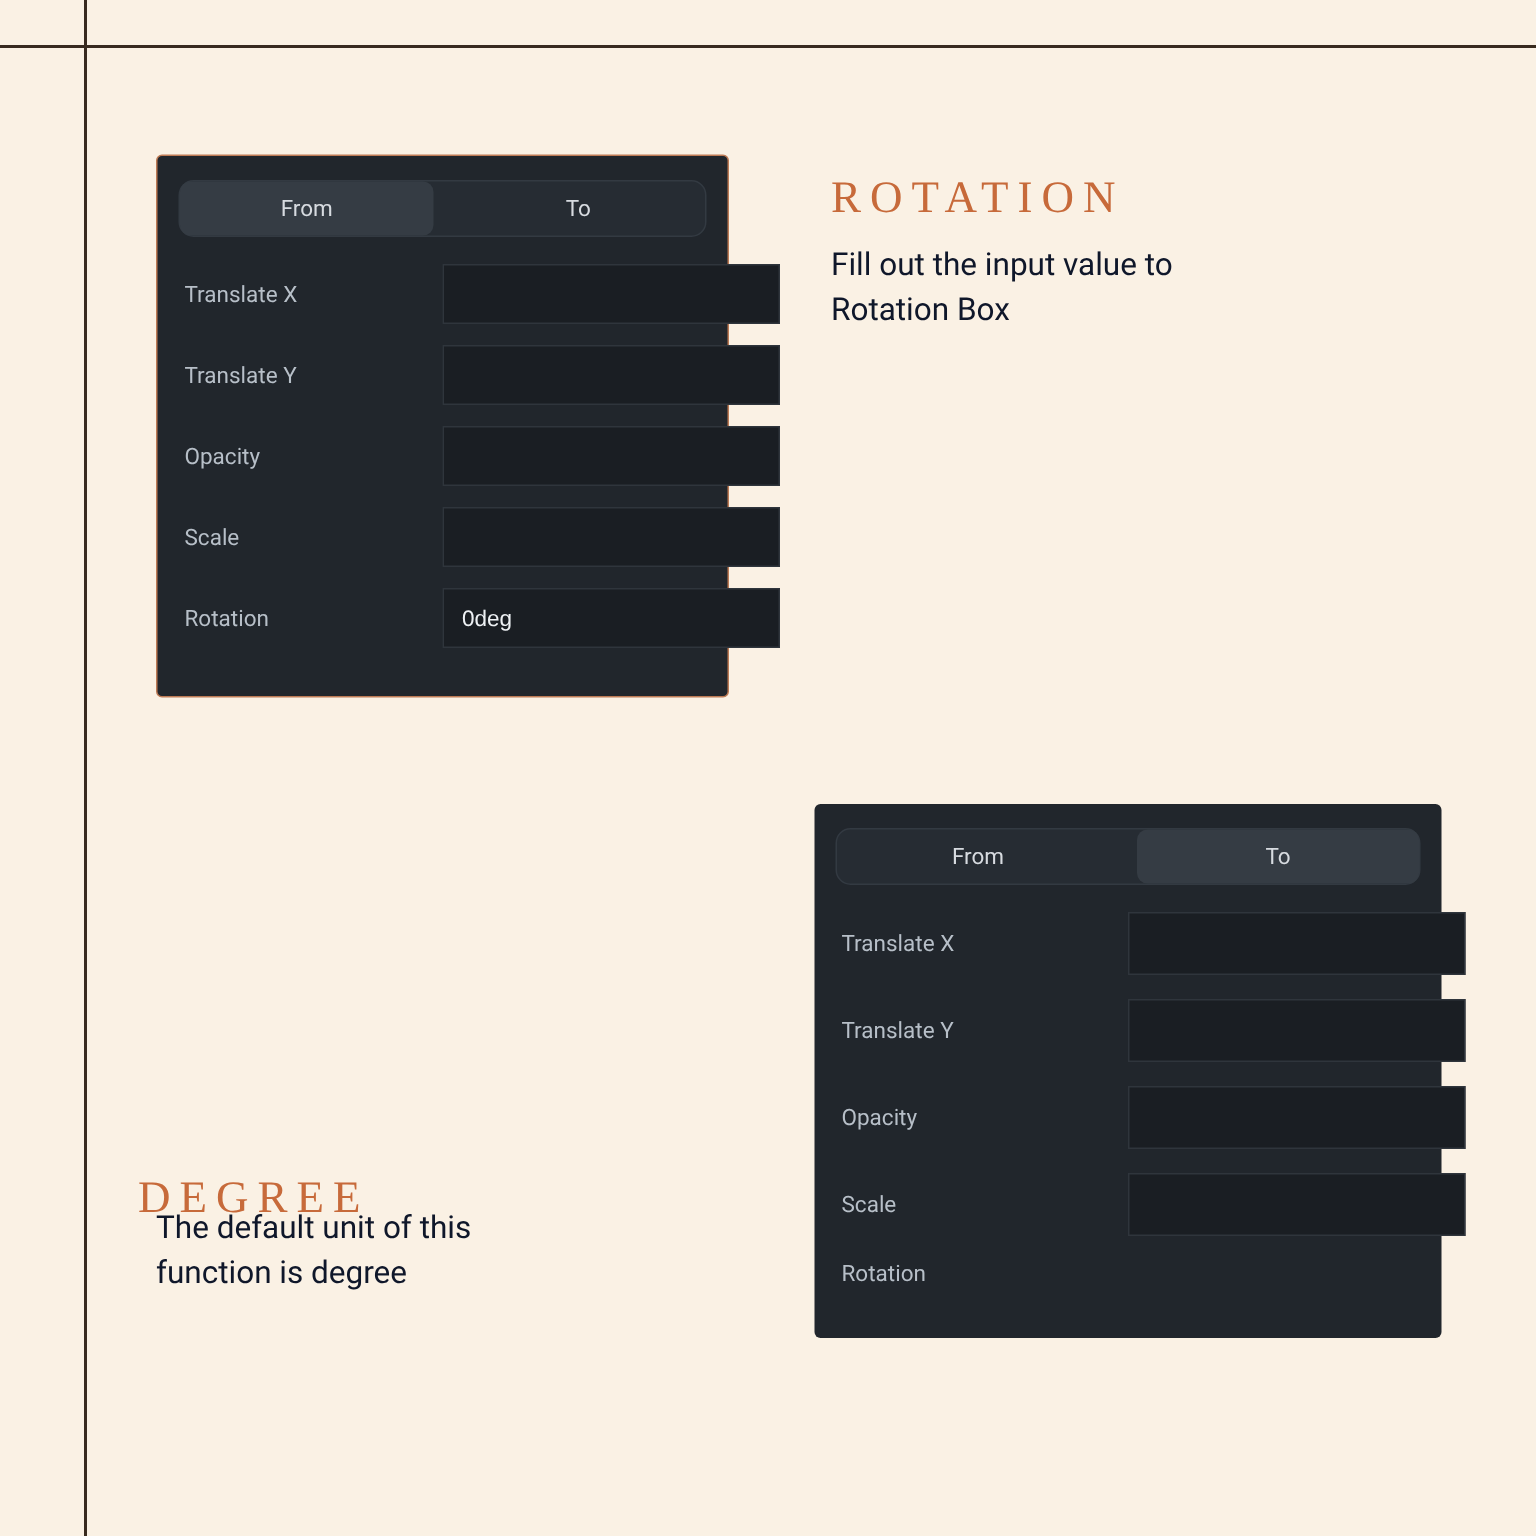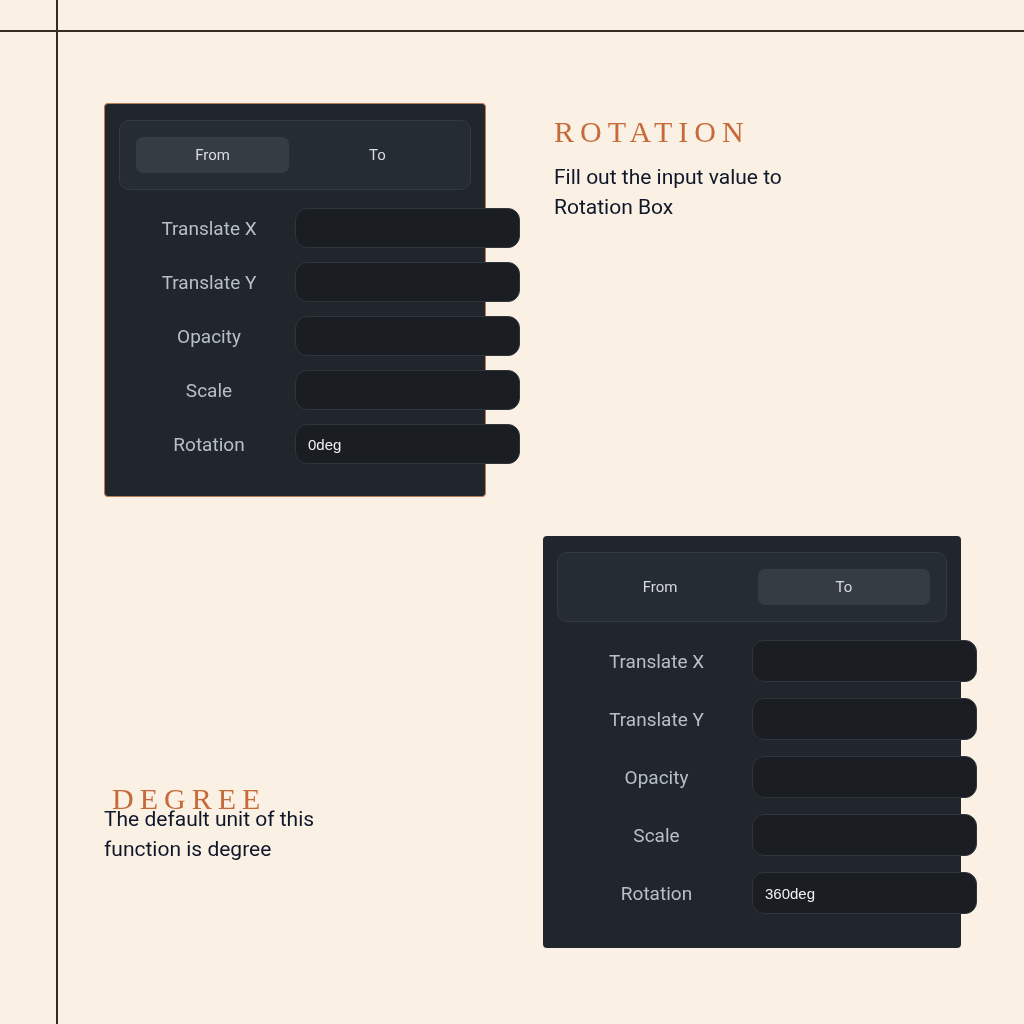--- a/index.html
+++ b/index.html
@@ -38,21 +38,21 @@
     left: 543px; top: 536px;
     width: 418px;
   }
 
   .tabs {
     display: flex;
     gap: 12px;
     background: #262c33;
     border: 1px solid #333a42;
     border-radius: 10px;
-    padding: 16px;
+    padding: 0;
     margin-bottom: 18px;
   }
   .tab {
     flex: 1;
     text-align: center;
     color: #d7dbe0;
     font-size: 15px;
     padding: 9px 0;
     border-radius: 7px;
     cursor: pointer;
@@ -63,29 +63,28 @@
 
   .row {
     display: flex;
     align-items: center;
     margin: 14px 0;
   }
   .panelB .row { margin: 16px 0; }
   .row-label {
     flex: 0 0 50%;
     color: #b7bfc8;
-    font-size: 19px;
+    font-size: 15px;
     padding-left: 4px;
-    text-align: center;
   }
   .row-input {
     flex: 1;
     background: #1a1e23;
     border: 1px solid #2f353c;
-    border-radius: 12px;
+    border-radius: 0;
     height: 40px;
     color: #eef1f4;
     font-size: 15px;
     padding: 0 12px;
     outline: none;
   }
   .panelB .row-input { height: 42px; }
 
   .heading {
     position: absolute;
@@ -95,21 +94,21 @@
     font-size: 30px;
   }
   .caption {
     position: absolute;
     color: #0f172a;
     font-size: 21px;
     line-height: 1.45;
   }
   .headingA { left: 554px; top: 115px; }
   .captionA { left: 554px; top: 162px; width: 300px; }
-  .headingB { left: 112px; top: 782px; }
+  .headingB { left: 92px; top: 782px; }
   .captionB { left: 104px; top: 804px; width: 260px; }
 </style>
 </head>
 <body>
 
 <div class="hline"></div>
 <div class="vline"></div>
 
 <div class="panel panelA">
   <div class="tabs">
@@ -157,18 +156,17 @@
   <div class="row">
     <div class="row-label">Opacity</div>
     <input class="row-input" value="" style="">
   </div>
   <div class="row">
     <div class="row-label">Scale</div>
     <input class="row-input" value="" style="">
   </div>
   <div class="row">
     <div class="row-label">Rotation</div>
-    <input class="row-input" value="360deg" style="">
   </div>
 </div>
 
 <div class="heading headingB">DEGREE</div>
 <div class="caption captionB">The default unit of this function is degree</div>
 
 </body></html>

